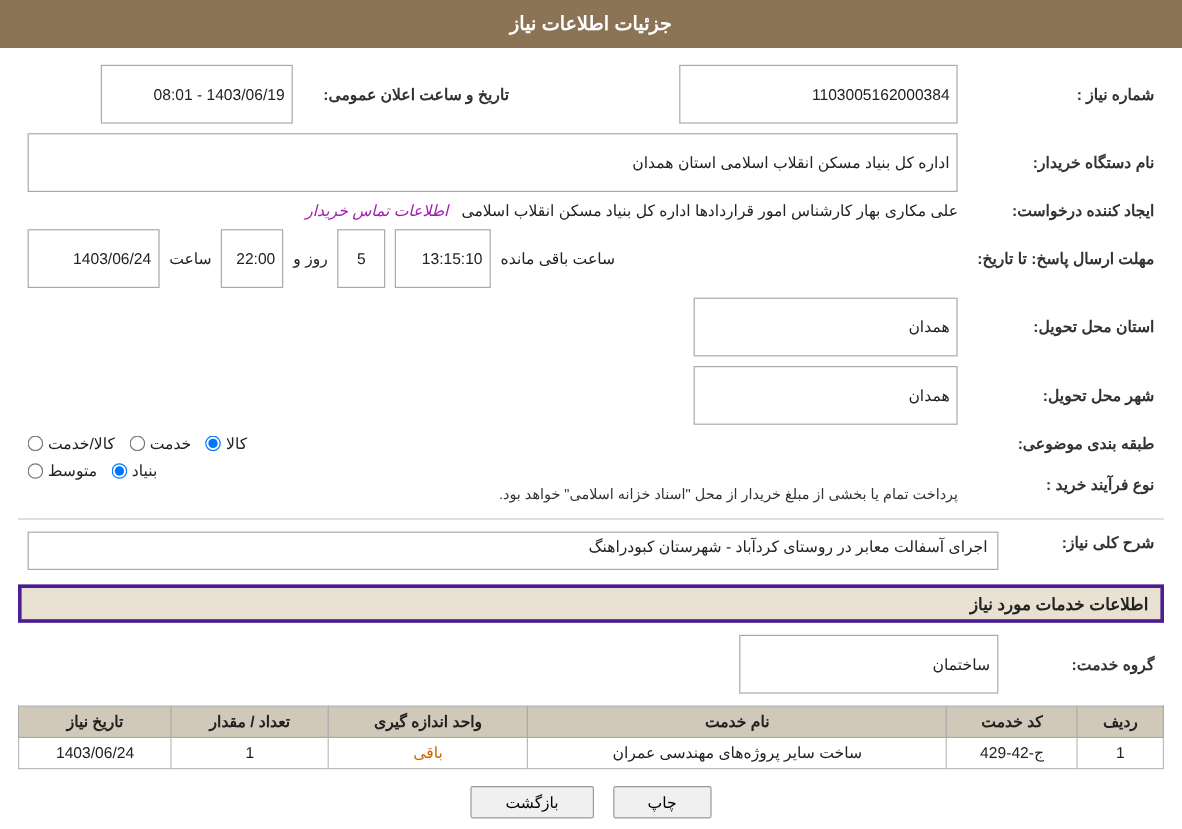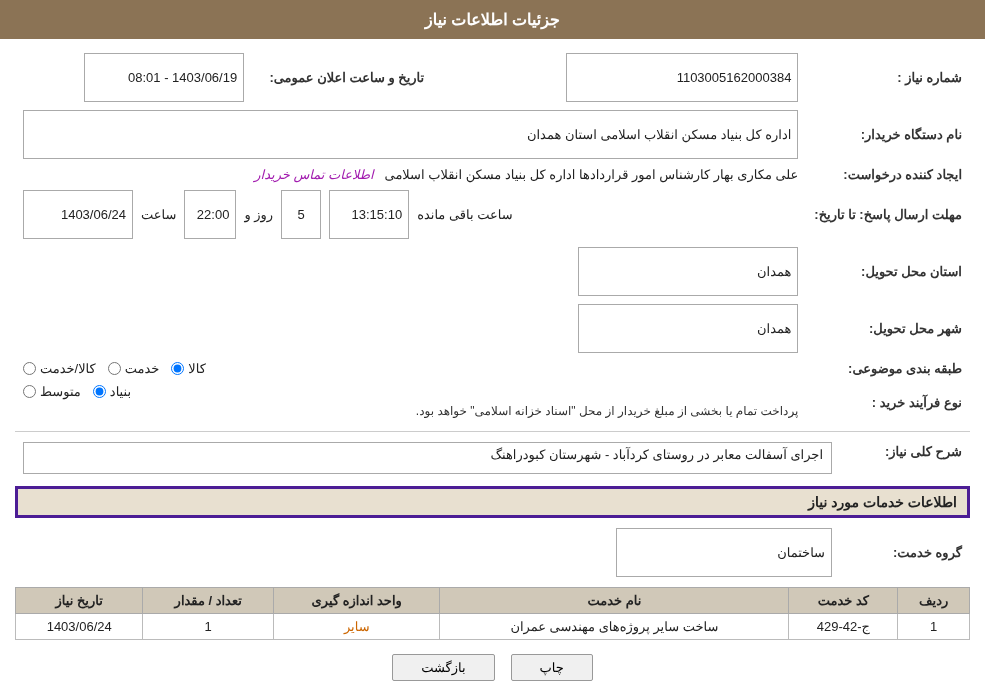--- a/index.html
+++ b/index.html
@@ -282,21 +282,21 @@
           <th>واحد اندازه گیری</th>
           <th>تعداد / مقدار</th>
           <th>تاریخ نیاز</th>
         </tr>
       </thead>
       <tbody id="services-tbody">
       <tr>
       <td>1</td>
       <td>ج-42-429</td>
       <td>ساخت سایر پروژه‌های مهندسی عمران</td>
-      <td class="orange-link">سایر</td>
+      <td class="orange-link">باقی</td>
       <td>1</td>
       <td>1403/06/24</td>
     </tr>
         </tbody>
     </table>
 
 
     <div class="buttons-row">
       <button class="btn btn-print">چاپ</button>
       <button class="btn btn-back">بازگشت</button>

